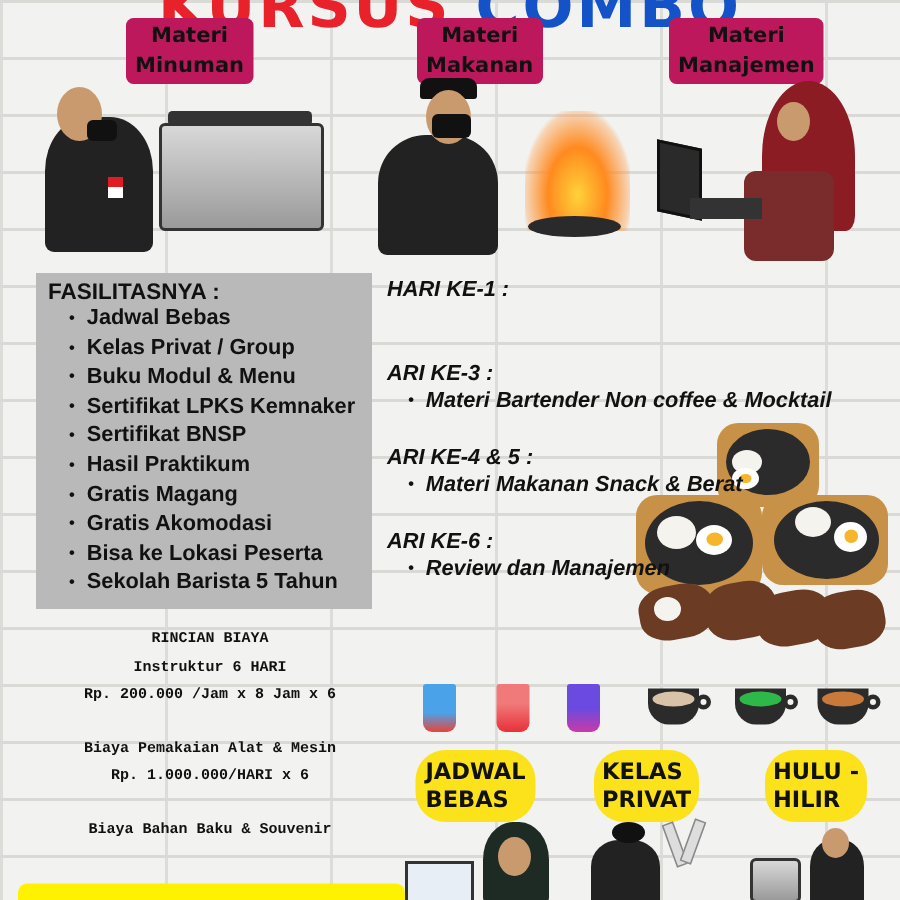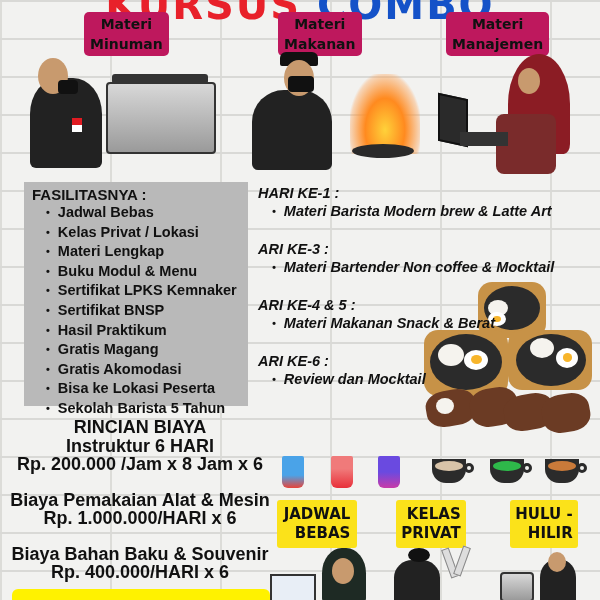--- a/index.html
+++ b/index.html
@@ -55,21 +55,21 @@
     font-family: "Liberation Sans", sans-serif;
   }
   .facilities h3 { font-size: 15px; font-weight: bold; line-height: 17px; }
   .facilities ul { list-style: none; padding-left: 14px; }
   .facilities li { font-size: 14.5px; font-weight: bold; line-height: 18.6px; white-space: nowrap; }
   .facilities li::before { content: "•"; margin-right: 8px; font-size: 11px; position: relative; top: -1px; }
 
   
   .costs {
     position: absolute; left: 0; top: 418px; width: 280px; text-align: center;
-    font-family: Liberation Sans, sans-serif; font-weight: bold; font-size: 18px; line-height: 18.5px;
+    font-family: Liberation Mono, monospace; font-weight: bold; font-size: 10px; line-height: 18.5px;
   }
   .costs .block { margin-bottom: 17px; }
   .yellow-bar {
     position: absolute; left: 12px; top: 589px; width: 258px; height: 20px;
     background: #fff200; border-radius: 6px;
   }
 
   
   .schedule {
     position: absolute; left: 258px; top: 184px; width: 340px;
@@ -89,23 +89,23 @@
   .sizzle { position: absolute; background: #6b3b24; border-radius: 40%; transform: rotate(-10deg); z-index: 1; }
 
   
   .drink { position: absolute; top: 456px; width: 22px; height: 32px; border-radius: 2px 2px 6px 6px; }
   .cup { position: absolute; top: 459px; width: 34px; height: 24px; border-radius: 0 0 14px 14px; background: #2b2b2b; }
   .cup .foam { position: absolute; left: 3px; top: 2px; width: 28px; height: 10px; border-radius: 50%; }
   .cup .handle { position: absolute; right: -8px; top: 4px; width: 10px; height: 10px; border: 3px solid #2b2b2b; border-radius: 50%; }
 
   .badge {
     position: absolute; top: 500px;
-    background: #fbe21a; border-radius: 3px;
+    background: #fbe21a; border-radius: 20px;
     font-family: "DejaVu Sans", sans-serif; font-weight: bold;
-    font-size: 15px; line-height: 19px; text-align: right;
+    font-size: 15px; line-height: 19px; text-align: left;
     display: flex; align-items: center; justify-content: center;
   }
 </style>
 </head>
 <body>
 
 <div class="brick-offset"></div>
 
 <div class="title">
   <span class="red">KURSUS</span>
@@ -148,22 +148,21 @@
   <div class="photo skin" style="left:518px;top:68px;width:22px;height:26px;"></div>
   <div class="photo" style="left:496px;top:114px;width:60px;height:60px;background:#7a2b2b;border-radius:8px;"></div>
   <div class="photo laptop" style="left:438px;top:96px;width:30px;height:48px;transform:skewY(12deg);"></div>
   <div class="photo" style="left:460px;top:132px;width:48px;height:14px;background:#333;"></div>
 </div>
 
 <div class="facilities">
   <h3>FASILITASNYA :</h3>
   <ul>
     <li>Jadwal Bebas</li>
-    <li>Kelas Privat / Lokasi</li>
-    <li>Materi Lengkap</li>
+    <li>Kelas Privat / Group</li>
     <li>Buku Modul &amp; Menu</li>
     <li>Sertifikat LPKS Kemnaker</li>
     <li>Sertifikat BNSP</li>
     <li>Hasil Praktikum</li>
     <li>Gratis Magang</li>
     <li>Gratis Akomodasi</li>
     <li>Bisa ke Lokasi Peserta</li>
     <li>Sekolah Barista 5 Tahun</li>
   </ul>
 </div>
@@ -173,21 +172,20 @@
     <div>RINCIAN BIAYA</div>
     <div>Instruktur 6 HARI</div>
     <div>Rp. 200.000 /Jam x 8 Jam x 6</div>
   </div>
   <div class="block">
     <div>Biaya Pemakaian Alat &amp; Mesin</div>
     <div>Rp. 1.000.000/HARI x 6</div>
   </div>
   <div class="block">
     <div>Biaya Bahan Baku &amp; Souvenir</div>
-    <div>Rp. 400.000/HARI x 6</div>
   </div>
 </div>
 <div class="yellow-bar"></div>
 
 <div>
   <div class="board" style="left:478px;top:282px;width:68px;height:56px;"></div>
   <div class="plate" style="left:484px;top:286px;width:56px;height:44px;"></div>
   <div class="rice" style="left:488px;top:300px;width:20px;height:16px;"></div>
   <div class="egg" style="left:488px;top:312px;width:18px;height:14px;"></div>
 
@@ -204,33 +202,32 @@
   <div class="sizzle" style="left:426px;top:390px;width:50px;height:36px;"></div>
   <div class="rice" style="left:436px;top:398px;width:18px;height:16px;"></div>
   <div class="sizzle" style="left:470px;top:388px;width:48px;height:38px;"></div>
   <div class="sizzle" style="left:504px;top:394px;width:50px;height:36px;"></div>
   <div class="sizzle" style="left:542px;top:394px;width:48px;height:38px;"></div>
 </div>
 
 <div class="schedule">
   <div class="day">
     <div class="dname">HARI KE-1 :</div>
-    <div class="ditem">Materi Barista Modern brew &amp; Latte Art</div>
   </div>
   <div class="day">
     <div class="dname">ARI KE-3 :</div>
     <div class="ditem">Materi Bartender Non coffee &amp; Mocktail</div>
   </div>
   <div class="day">
     <div class="dname">ARI KE-4 &amp; 5 :</div>
     <div class="ditem">Materi Makanan Snack &amp; Berat</div>
   </div>
   <div class="day">
     <div class="dname">ARI KE-6 :</div>
-    <div class="ditem">Review dan Mocktail</div>
+    <div class="ditem">Review dan Manajemen</div>
   </div>
 </div>
 
 <div>
   <div class="drink" style="left:282px;background:linear-gradient(#4aa3e8 60%, #e8443a);"></div>
   <div class="drink" style="left:331px;background:linear-gradient(#f07a7a 40%, #e8303a);"></div>
   <div class="drink" style="left:378px;background:linear-gradient(#6a4ae0 50%, #c83aa8);"></div>
   <div class="cup" style="left:432px;">
       <div class="foam" style="background:#d8c3a8;"></div>
       <div class="handle"></div>

